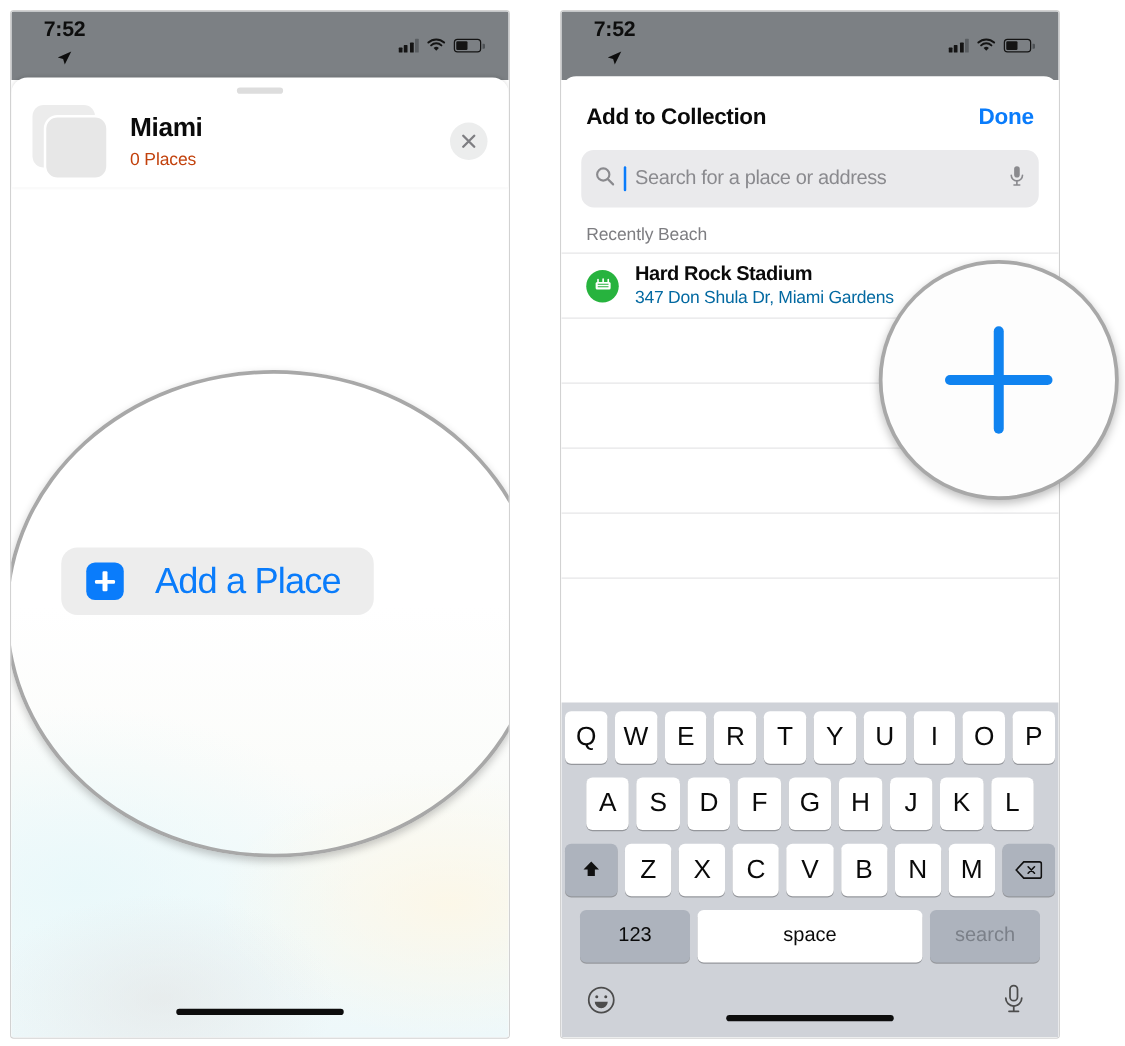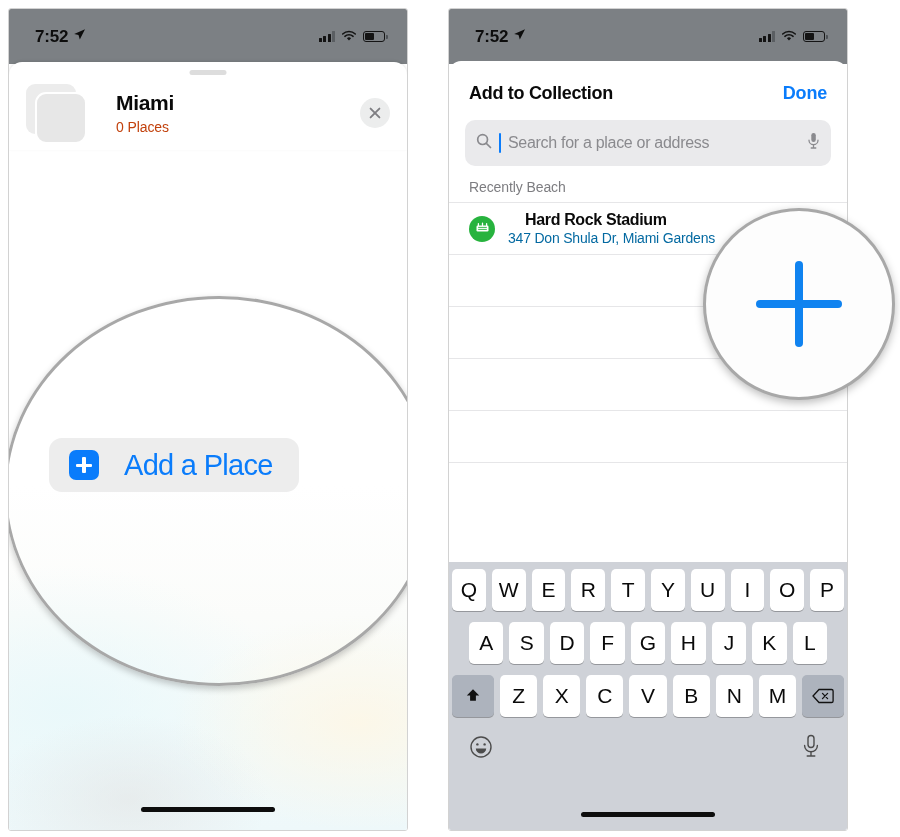--- a/index.html
+++ b/index.html
@@ -25,21 +25,21 @@
   .screen{position:absolute;inset:0;overflow:hidden;background:#fff;}
 
   
   .statusbar{
     position:absolute;left:0;right:0;top:0;height:55px;
     background:#7c8084;color:#0d0d0d;
     display:flex;align-items:center;justify-content:space-between;
     padding:0 22px 0 26px;box-sizing:border-box;
     font-size:17px;font-weight:bold;
   }
-  .sb-time{display:flex;align-items:center;gap:5px;letter-spacing:-.2px;}
+  .sb-time{display:flex;align-items:center;gap:5px;letter-spacing:-.2px;flex-direction:column;}
   .loc-arrow{display:inline-block;transform:translateY(-1px);}
   .sb-right{display:flex;align-items:center;gap:6px;}
 
   .bars{display:flex;align-items:flex-end;gap:1.5px;height:11px;}
   .bars i{display:block;width:3px;background:#141414;border-radius:.5px;}
   .bars i:nth-child(1){height:4px;}
   .bars i:nth-child(2){height:6px;}
   .bars i:nth-child(3){height:8.5px;}
   .bars i:nth-child(4){height:11px;background:#5a5e62;}
 
@@ -75,21 +75,21 @@
   }
   .thumb-stack{position:relative;width:62px;height:62px;flex:0 0 62px;}
   .thumb-stack .back{
     position:absolute;left:0;top:2px;width:50px;height:50px;
     background:#ececec;border-radius:9px;
   }
   .thumb-stack .front{
     position:absolute;left:9px;top:10px;width:52px;height:52px;
     background:#e7e7e7;border-radius:11px;border:2px solid #fff;box-sizing:border-box;
   }
-  .coll-text{margin-left:28px;flex:1;min-width:0;}
+  .coll-text{margin-left:16px;flex:1;min-width:0;}
   .coll-title{font-size:21px;font-weight:bold;color:#0a0a0a;letter-spacing:-.3px;line-height:1.15;}
   .coll-sub{font-size:14px;color:#c2410c;margin-top:3px;letter-spacing:-.1px;}
   .close-btn{
     width:30px;height:30px;border-radius:50%;background:#eceded;
     display:flex;align-items:center;justify-content:center;flex:0 0 30px;
   }
   .close-btn svg{display:block;}
 
   
   .add-place{
@@ -172,21 +172,21 @@
     padding:9px 20px;height:52px;box-sizing:border-box;
     border-bottom:1px solid #e6e6e8;
   }
   .row-icon{
     width:26px;height:26px;border-radius:50%;flex:0 0 26px;
     display:flex;align-items:center;justify-content:center;
   }
   .ic-stadium{background:#27b33e;}
   .ic-beach{background:#4aaaf0;}
   .row-text{min-width:0;flex:1;}
-  .row-title{font-size:16px;font-weight:bold;color:#0a0a0a;letter-spacing:-.35px;line-height:1.2;margin-left:17px;}
+  .row-title{font-size:16px;font-weight:bold;color:#0a0a0a;letter-spacing:-.35px;line-height:1.2;}
   .row-sub{font-size:14px;color:#0369a1;letter-spacing:-.2px;margin-top:1px;white-space:nowrap;overflow:hidden;}
   .row.empty{height:52px;}
 
   
   .keyboard{
     position:absolute;left:0;right:0;bottom:0;height:268px;
     background:#cfd2d8;padding-top:7px;box-sizing:border-box;
   }
   .krow{display:flex;justify-content:center;gap:6px;margin-bottom:11px;padding:0 3px;}
   .key{
@@ -401,20 +401,25 @@
           <span class="key">B</span>
           <span class="key">N</span>
           <span class="key">M</span>
           <span class="key wide">
             <svg width="22" height="16" viewBox="0 0 22 16">
               <path d="M7 1.5h12.5a1.6 1.6 0 0 1 1.6 1.6v9.8a1.6 1.6 0 0 1-1.6 1.6H7L1 8z" fill="none" stroke="#111" stroke-width="1.3"></path>
               <path d="M10.5 5.4 15.6 10.6M15.6 5.4 10.5 10.6" stroke="#111" stroke-width="1.3" stroke-linecap="round"></path>
             </svg>
           </span>
         </div>
+        <div class="krow r4">
+          <span class="key num">123</span>
+          <span class="key space">space</span>
+          <span class="key search">search</span>
+        </div>
         <div class="kbar">
           <span class="kb-icon">
             <svg width="26" height="26" viewBox="0 0 26 26">
               <circle cx="13" cy="13" r="10" fill="none" stroke="#4c4c4c" stroke-width="1.4"></circle>
               <circle cx="9.4" cy="10.4" r="1.2" fill="#4c4c4c"></circle>
               <circle cx="16.6" cy="10.4" r="1.2" fill="#4c4c4c"></circle>
               <path d="M7.8 14.4h10.4a5.2 5.2 0 0 1-10.4 0z" fill="#4c4c4c"></path>
             </svg>
           </span>
           <span class="kb-icon">

